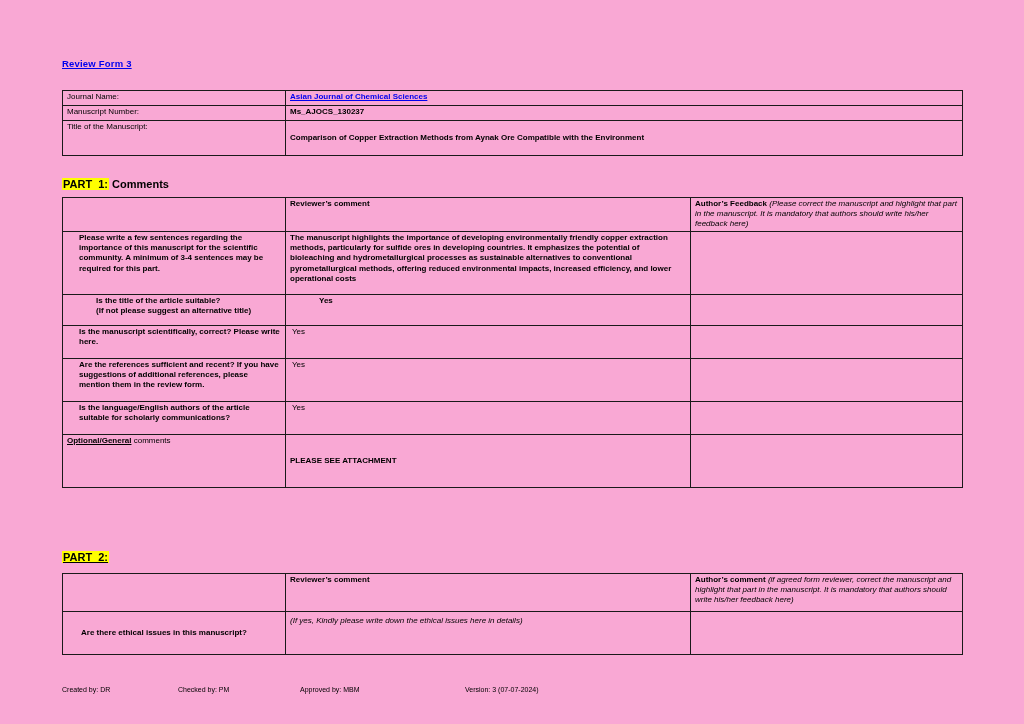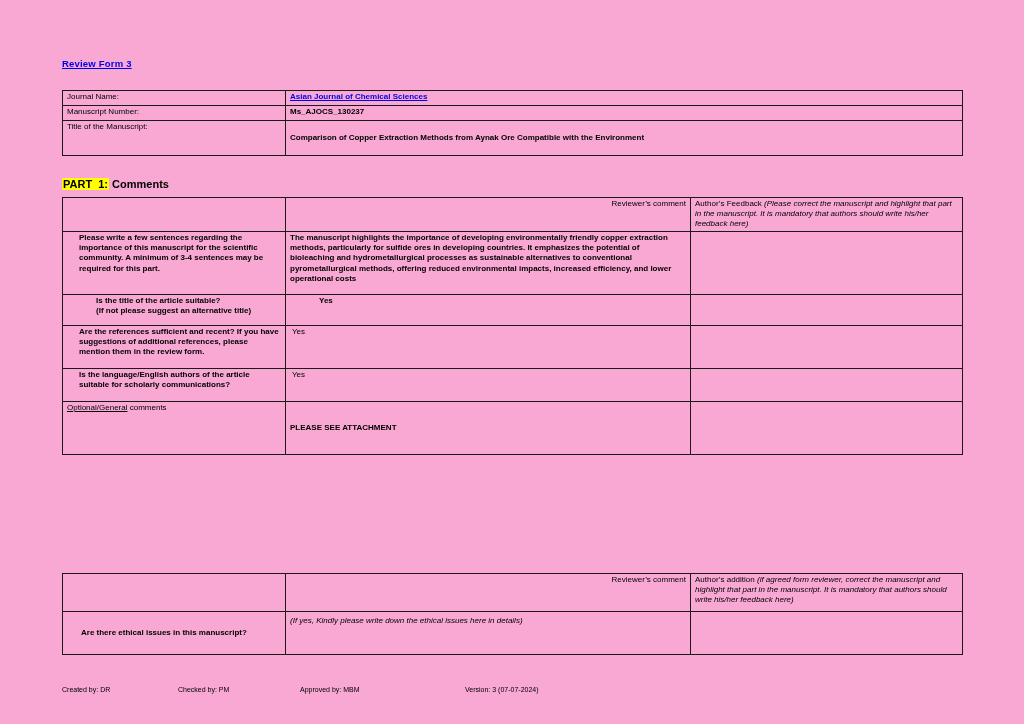--- a/index.html
+++ b/index.html
@@ -57,21 +57,21 @@
   tr.h31 td { height: 31px; }
   tr.h60 td { height: 60px; }
   tr.h28 td { height: 28px; padding-left: 33px; }
   tr.h54 td { height: 54px; }
   tr.h30 td { height: 30px; }
   tr.h40 td { height: 40px; }
   tr.h50 td { height: 50px; }
   tr.h35 td { height: 35px; }
   tr.h37 td { height: 37px; }
 
-  .hdr { font-weight: normal; text-align: right; }
+  .hdr { font-weight: bold; }
   .note { font-style: italic; font-weight: normal; margin-top: 44px; }
   .q { font-weight: bold; padding-left: 16px; margin-top: 16px; }
   .q span { white-space: pre-line; }
   .ans-bold { font-weight: bold; }
   .yes-ind { padding-left: 26px; font-weight: bold; }
   .yes-plain { padding-left: 6px; }
   .opt-label { padding-left: 4px; }
   .vmid { vertical-align: middle; }
   .attach { font-weight: bold; vertical-align: middle; }
   .eth-q { font-weight: bold; vertical-align: middle; padding-left: 18px; }
@@ -139,20 +139,25 @@
     </tr>
 
     <tr class="h28">
       <td class="q"><span>Is the title of the article suitable?
 (If not please suggest an alternative title)</span></td>
       <td class="yes-ind">Yes</td>
       <td></td>
     </tr>
 
 
+    <tr class="h30">
+      <td class="q"><span>Is the manuscript scientifically, correct? Please write here.</span></td>
+      <td class="yes-plain">Yes</td>
+      <td></td>
+    </tr>
 
     <tr class="h40">
       <td class="q"><span>Are the references sufficient and recent? If you have suggestions of additional references, please mention them in the review form.</span></td>
       <td class="yes-plain">Yes</td>
       <td></td>
     </tr>
 
     <tr class="h30">
       <td class="q"><span>Is the language/English authors of the article suitable for scholarly communications?</span></td>
       <td class="yes-plain">Yes</td>
@@ -162,33 +167,36 @@
     <tr class="h50">
       <td class="opt-label">
         <span class="hdr u">Optional/General</span><span> comments</span>
       </td>
       <td class="attach">PLEASE SEE ATTACHMENT</td>
       <td></td>
     </tr>
   </tbody>
     </table>
 
+  <div class="abs part-heading" id="part2-heading">
+    <span class="hl u">PART  2:</span>
+  </div>
 
   <table class="abs" id="part2-table">
     <colgroup>
         <col style="width:223px">
         <col style="width:405px">
         <col>
       </colgroup>
     <tbody>
         <tr class="h35">
       <td></td>
       <td class="hdr">Reviewer’s comment</td>
       <td>
-        <span class="hdr">Author’s addition</span>
+        <span class="hdr">Author’s comment</span>
         <span class="note">(if agreed form reviewer, correct the manuscript and highlight that part in the manuscript. It is mandatory that authors should write his/her feedback here)</span>
       </td>
     </tr>
     <tr class="h37">
       <td class="eth-q">Are there ethical issues in this manuscript?</td>
       <td class="eth-note">(If yes, Kindly please write down the ethical issues here in details)</td>
       <td></td>
     </tr>
   </tbody>
     </table>

